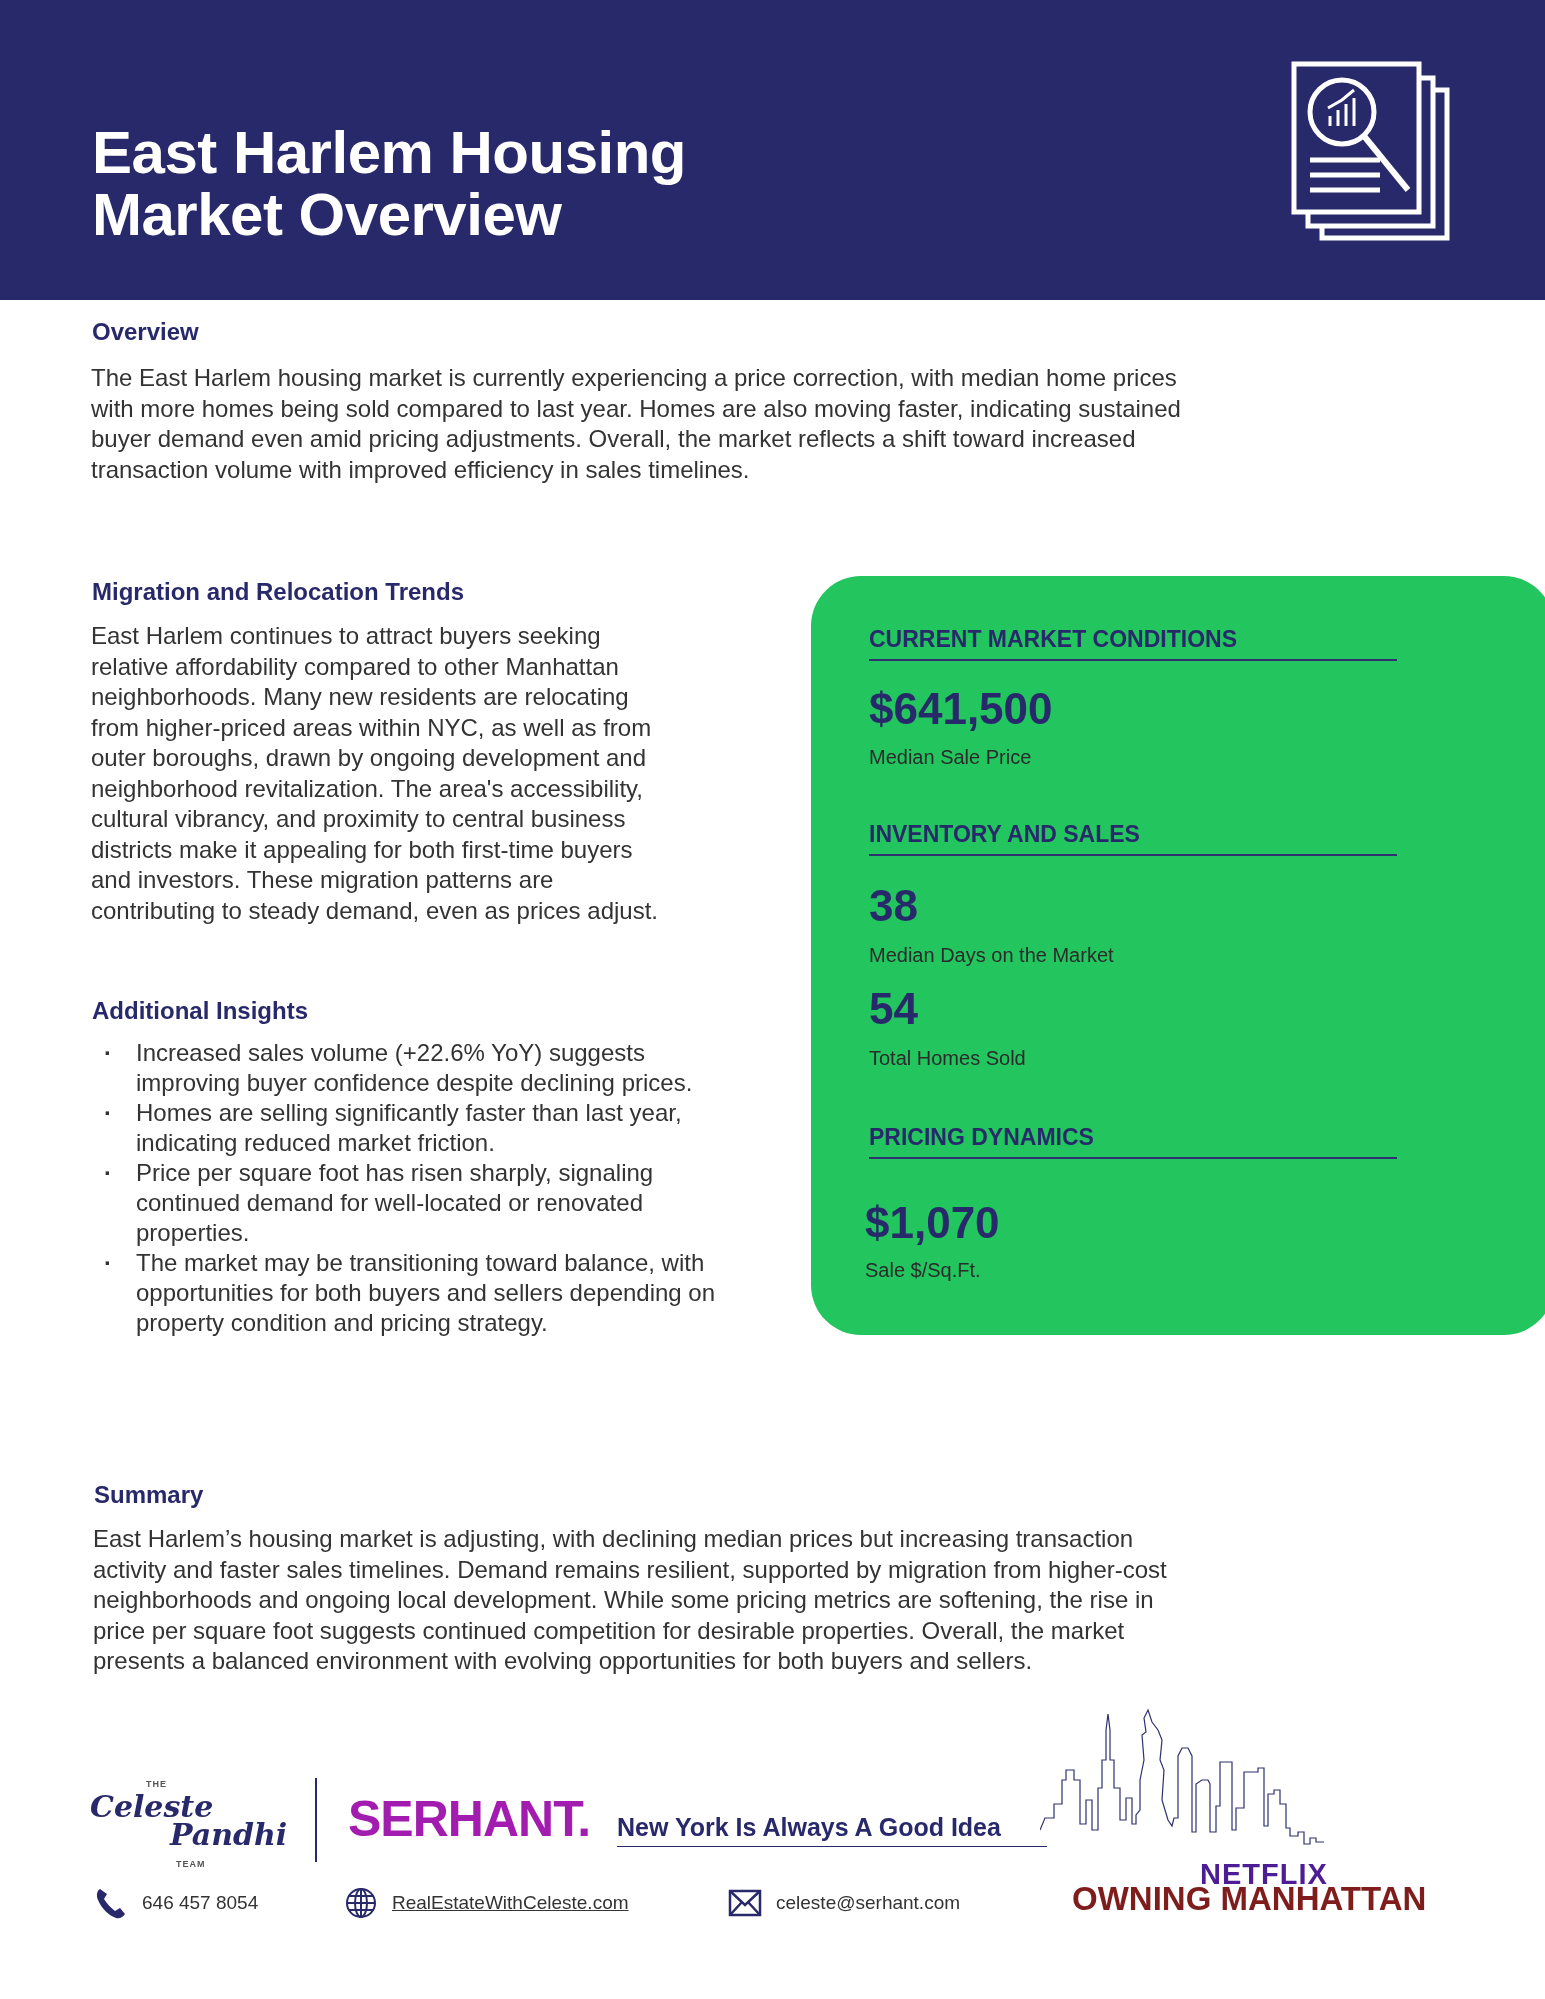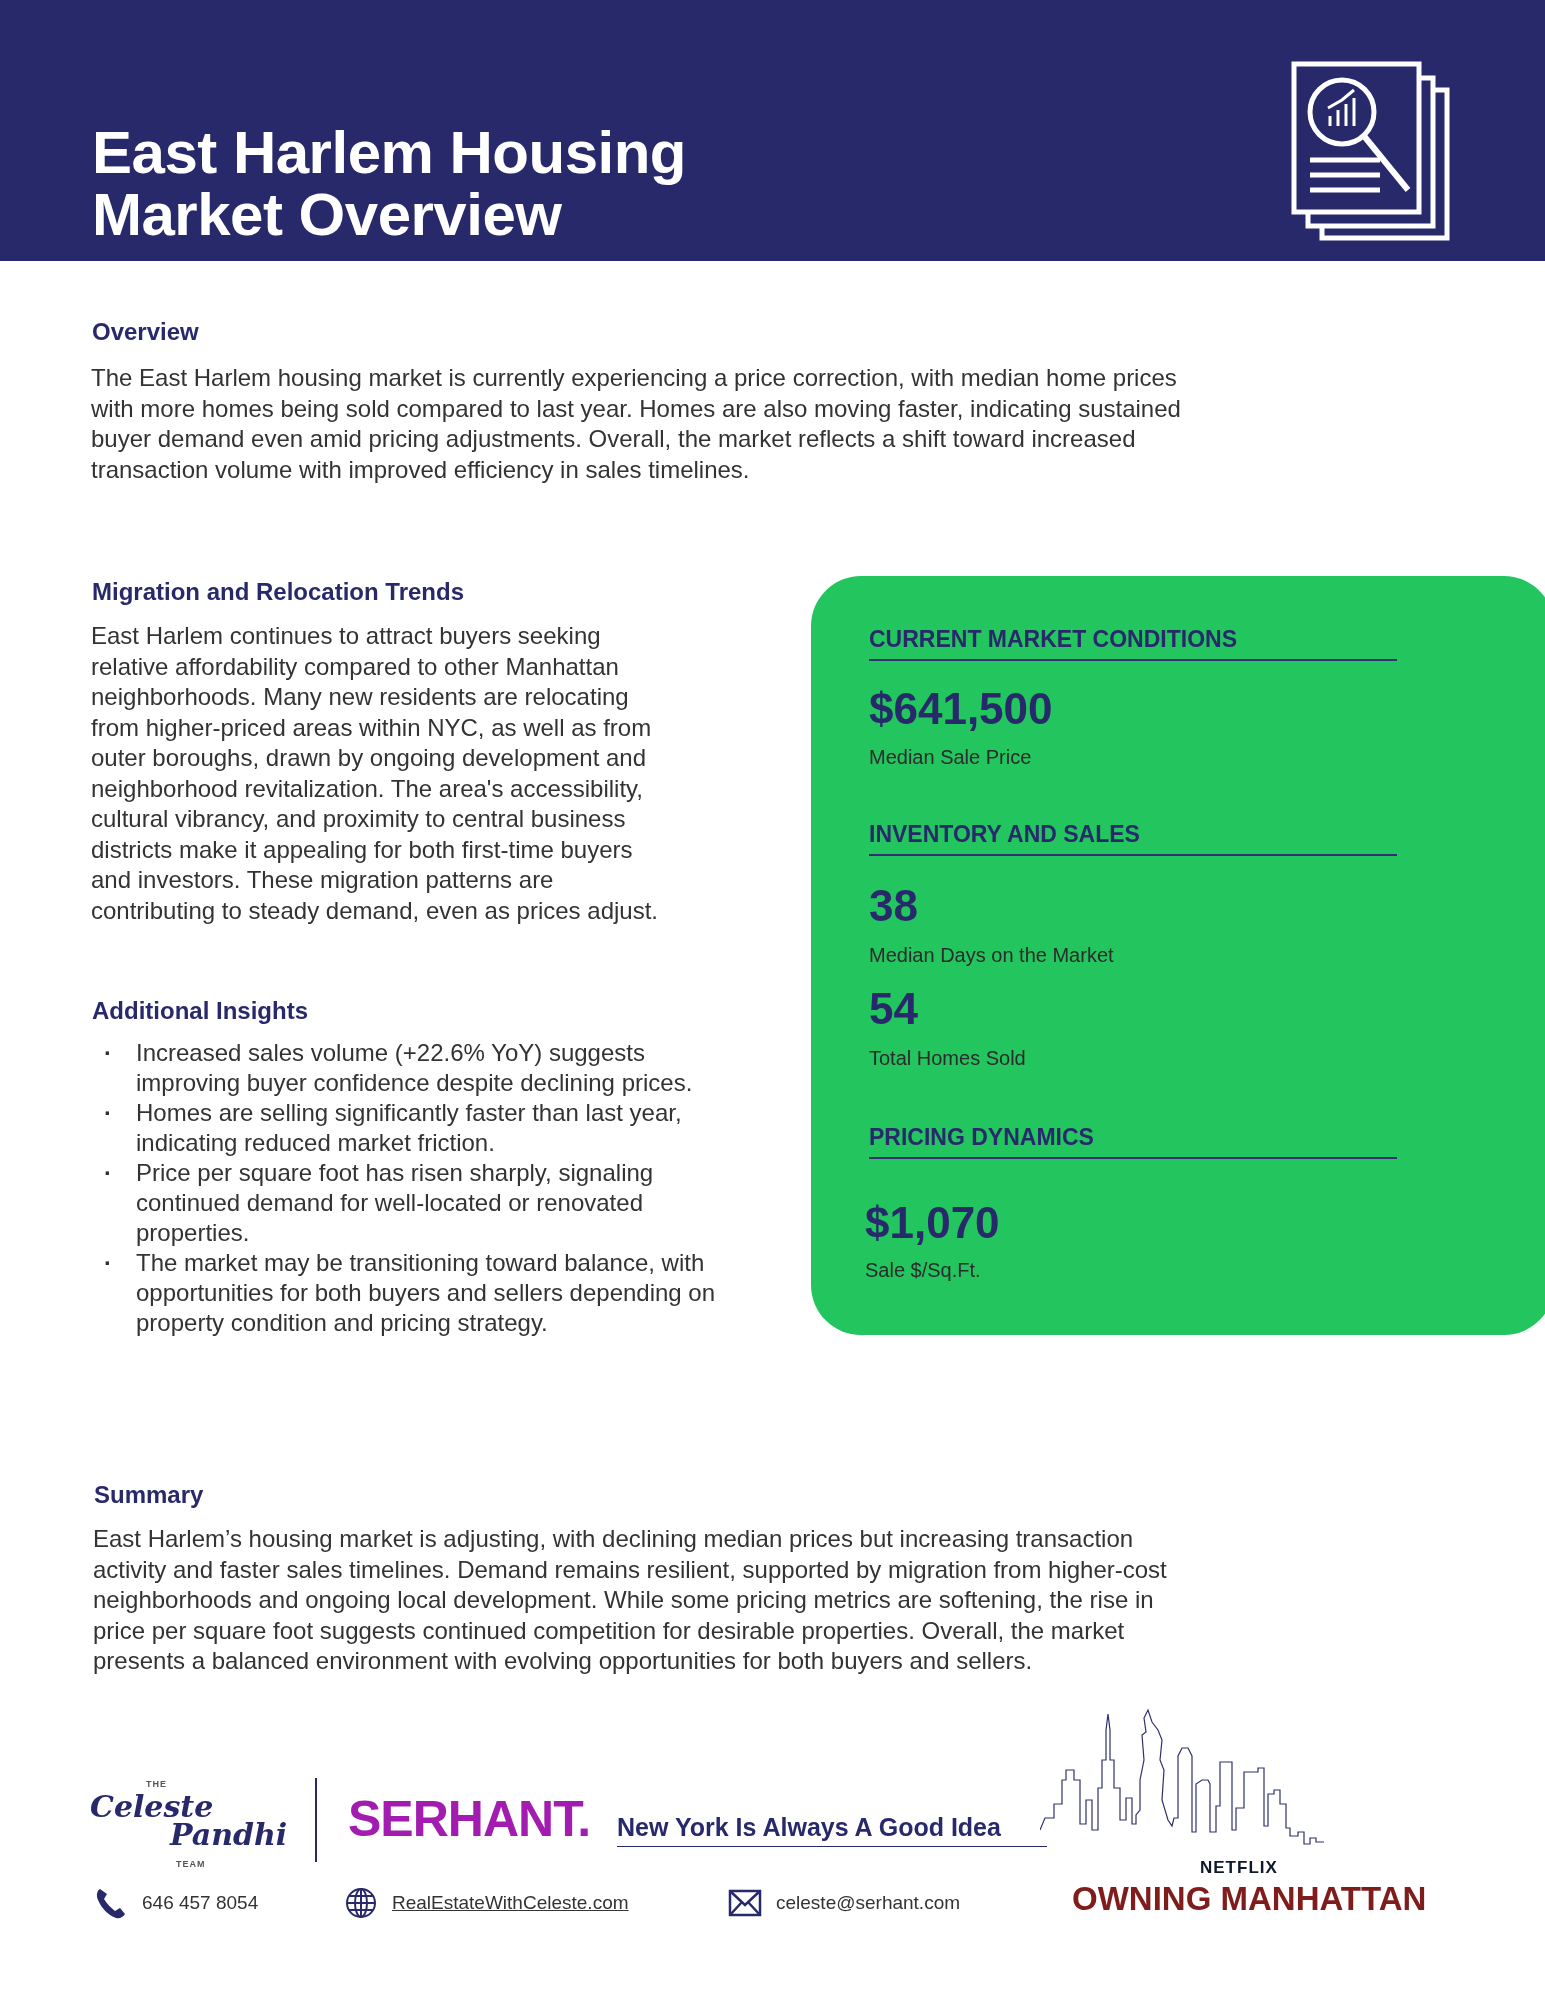--- a/index.html
+++ b/index.html
@@ -1,18 +1,18 @@
 <!DOCTYPE html>
 <html><head>
 <meta charset="utf-8">
 <style>
   html, body { margin: 0; padding: 0; background: #ffffff; }
   body { width: 1545px; height: 1999px; position: relative; overflow: hidden;
          font-family: "Liberation Sans", "DejaVu Sans", sans-serif; color: #2b2b2b; }
-  .header { position: absolute; left: 0; top: 0; width: 1545px; height: 261px; background: #28296b; }
+  .header { position: absolute; left: 0; top: 0; width: 1545px; height: 300px; background: #28296b; }
   .header-title { position: absolute; left: 92px; top: 122px; color: #ffffff; font-weight: 700;
                   font-size: 60px; line-height: 62px; letter-spacing: -0.5px; margin: 0; }
   .header-icon { position: absolute; left: 1290px; top: 60px; width: 170px; height: 185px; }
 
   .section-title { position: absolute; color: #28296b; font-weight: 700; font-size: 24px; margin: 0; }
   .para { position: absolute; font-size: 24px; line-height: 30.5px; color: #333333; margin: 0; }
 
   .card { position: absolute; left: 811px; top: 576px; width: 743px; height: 759px;
           background: #22c55e; border-radius: 50px; }
   .card-h { position: absolute; left: 58px; width: 528px; color: #28296b; font-weight: 700;
@@ -27,21 +27,21 @@
   .footer-logo { position: absolute; left: 90px; top: 1775px; width: 200px; height: 100px; font-weight: bold; }
   .divider-v { position: absolute; left: 315px; top: 1778px; width: 2px; height: 84px; background: #28296b; }
   .serhant { position: absolute; left: 348px; top: 1790px; color: #a21caf; font-weight: 700;
              font-size: 50px; letter-spacing: -1px; font-family: "Liberation Sans", sans-serif; }
   .tagline { position: absolute; left: 617px; top: 1813px; color: #28296b; font-weight: 700; font-size: 25px;
              padding-bottom: 4px; border-bottom: 1.5px solid #28296b; width: 430px; }
   .skyline { position: absolute; left: 1040px; top: 1700px; width: 420px; height: 160px; }
   .contact { position: absolute; top: 1886px; display: flex; align-items: center; gap: 14px; font-size: 19px; color: #333; }
   .contact svg { width: 34px; height: 34px; }
   .contact a { color: #333; text-decoration: underline; }
-  .netflix { position: absolute; left: 1200px; top: 1858px; color: #0f172a; font-weight: 700; font-size: 17px; letter-spacing: 1px; }
+  .netflix { position: absolute; left: 1200px; top: 1858px; color: #4c1d95; font-weight: 700; font-size: 29px; letter-spacing: 1px; }
   .owning { position: absolute; left: 1072px; top: 1880px; color: #7f1d1d; font-weight: 700; font-size: 33px; }
 </style>
 </head>
 <body>
 
 <div class="header">
   <h1 class="header-title">
     <span>East Harlem Housing</span><br>
     <span>Market Overview</span>
   </h1>

